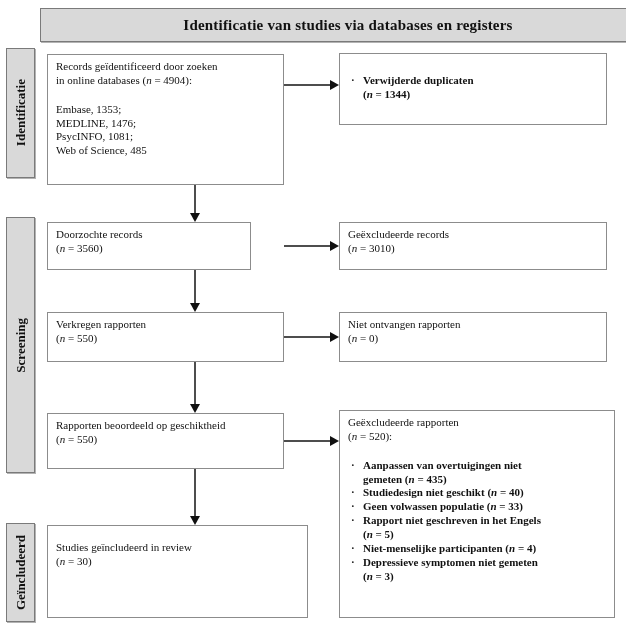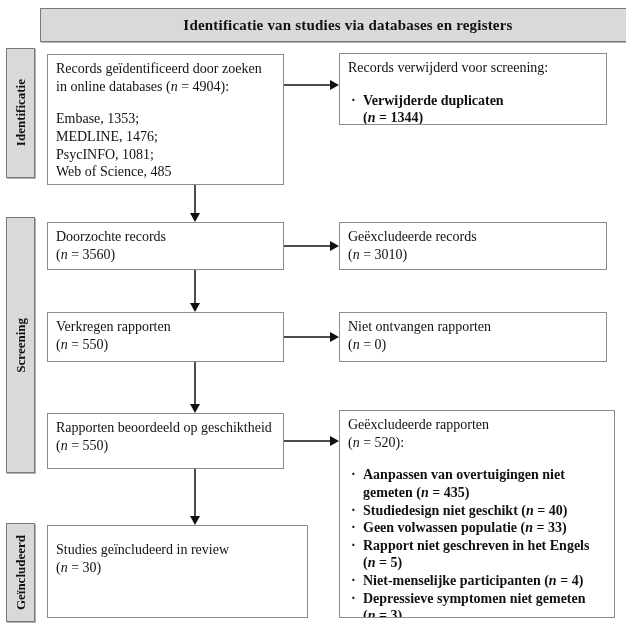--- a/index.html
+++ b/index.html
@@ -17,26 +17,26 @@
   .stage-box { left:6px; width:29px; box-shadow:1px 1px 0 #b3b3b3; }
   .stage-box .vlabel {
     writing-mode:vertical-rl; transform:rotate(180deg);
     font-weight:bold; font-size:13px; white-space:nowrap;
   }
   .stage-identification { top:48px; height:130px; }
   .stage-screening { top:217px; height:256px; }
   .stage-included { top:523px; height:99px; }
   .flowbox {
     position:absolute; background:#ffffff; border:1.5px solid #8c8c8c;
-    box-sizing:border-box; font-size:14px; line-height:1.26;
+    box-sizing:border-box; font-size:11px; line-height:1.26;
     padding:5px 8px 4px 8px; overflow:hidden;
   }
   .flowbox .gap { height:15px; }
   .b1 { left:47px; top:54px;  width:237px; height:131px; }
-  .b2 { left:47px; top:222px; width:237px; height:48px; }
+  .b2 { left:47px; top:222px; width:204px; height:48px; }
   .b3 { left:47px; top:312px; width:237px; height:50px; }
   .b4 { left:47px; top:413px; width:237px; height:56px; }
   .b5 { left:47px; top:525px; width:261px; height:93px; padding-top:15px; }
   .rA { left:339px; top:53px;  width:268px; height:72px; }
   .rB { left:339px; top:222px; width:268px; height:48px; }
   .rC { left:339px; top:312px; width:268px; height:50px; }
   .rD { left:339px; top:410px; width:276px; height:208px; }
   ul.reasons { list-style:none; margin:0; padding:0; }
   ul.reasons li { position:relative; padding-left:15px; margin:0;font-weight:bold; }
   ul.reasons li::before { content:"\00B7"; position:absolute; left:3px; top:0; }
@@ -83,21 +83,20 @@
   <div class="flowbox b1">
     <div>Records geïdentificeerd door zoeken<br>in online databases (<i>n</i> = 4904):</div>
     <div class="gap"></div>
     <div>Embase, 1353;</div>
     <div>MEDLINE, 1476;</div>
     <div>PsycINFO, 1081;</div>
     <div>Web of Science, 485</div>
   </div>
 
   <div class="flowbox rA">
-    <div>Records verwijderd voor screening:</div>
     <div class="gap"></div>
     <ul class="reasons">
       <li>Verwijderde duplicaten<br>(<i>n</i> = 1344)</li>
     </ul>
   </div>
 
   <div class="flowbox b2">
     <div>Doorzochte records<br>(<i>n</i> = 3560)</div>
   </div>
 

